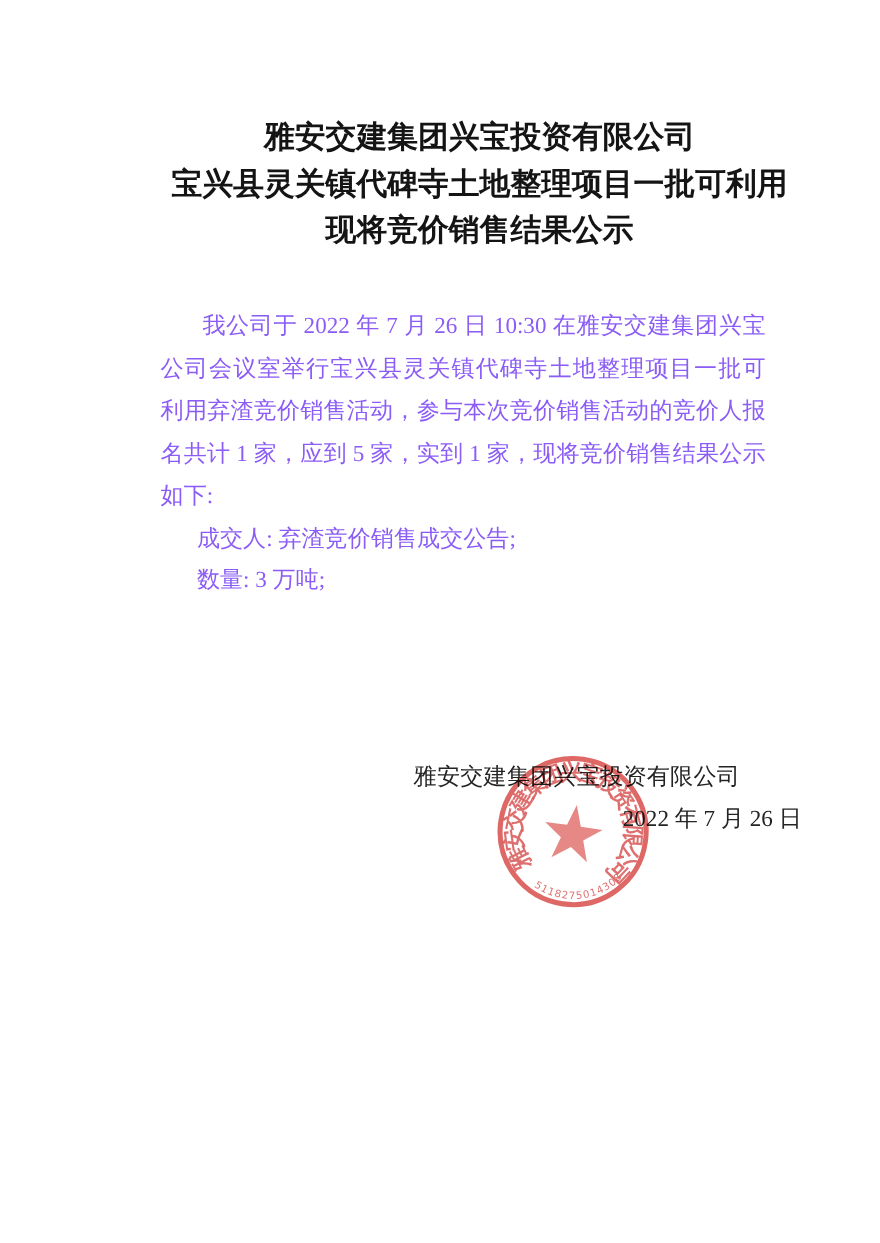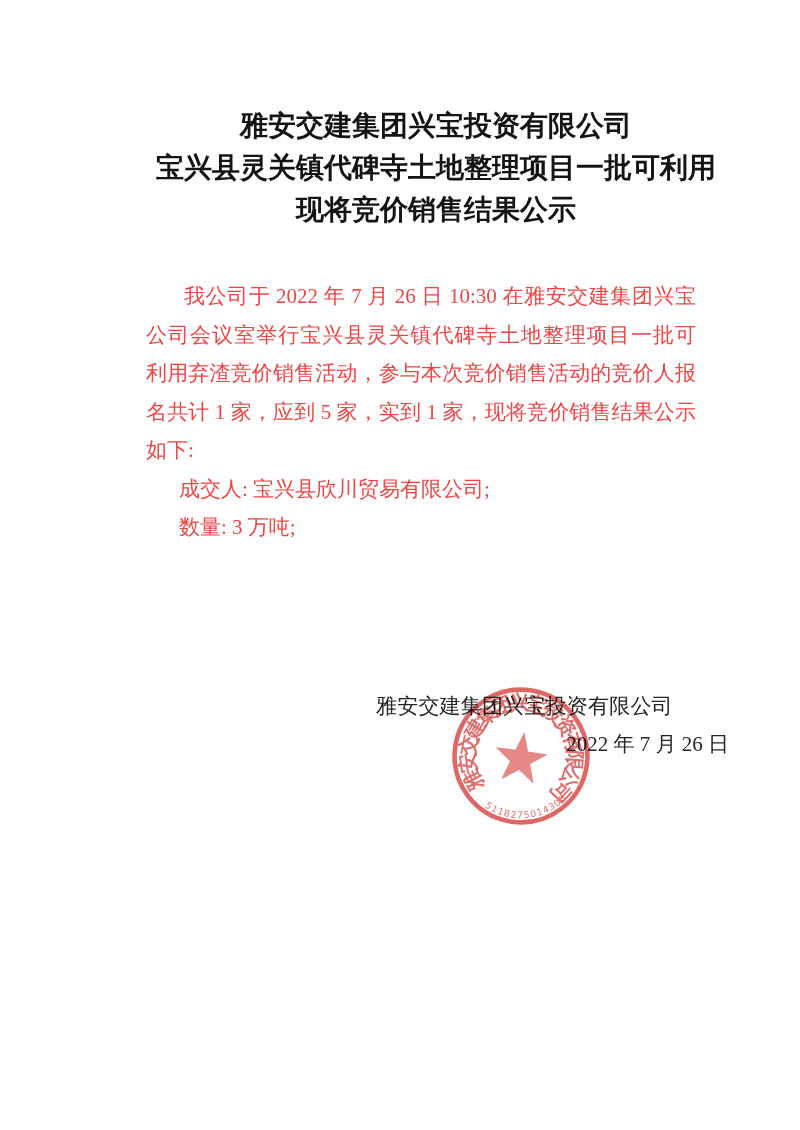--- a/index.html
+++ b/index.html
@@ -24,21 +24,21 @@
     line-height: 42px;
     font-weight: 700;
     color: #141414;
     letter-spacing: 0px;
   }
   .title-line { width: 100%; }
   .body-block {
     margin: 46px 140px 0 110px; 
     font-size: 21px;
     line-height: 38.5px;
-    color: #ef4444;
+    color: #8b5cf6;
   }
   .para-line {
     width: 550px;
     word-break: keep-all;
     white-space: nowrap;
   }
   .para-line.just {
     white-space: normal;
     text-align: justify;
     text-align-last: justify;
@@ -78,21 +78,21 @@
 
   <div class="body-block">
     <div id="paragraph-container">
         <div class="para-line indent just">我公司于 2022 年 7 月 26 日 10:30 在雅安交建集团兴宝</div>
         <div class="para-line just">公司会议室举行宝兴县灵关镇代碑寺土地整理项目一批可</div>
         <div class="para-line just">利用弃渣竞价销售活动，参与本次竞价销售活动的竞价人报</div>
         <div class="para-line just">名共计 1 家，应到 5 家，实到 1 家，现将竞价销售结果公示</div>
         <div class="para-line">如下:</div>
       </div>
     <div id="items-container">
-        <div class="item-line">成交人: 宝兴县欣川贸易有限公司;</div>
+        <div class="item-line">成交人: 弃渣竞价销售成交公告;</div>
         <div class="item-line">数量: 3 万吨;</div>
       </div>
   </div>
 
   <div class="signature-block">
     <div class="sig-company">雅安交建集团兴宝投资有限公司</div>
     <div class="sig-date">2022 年 7 月 26 日</div>
   </div>
 
   <svg class="seal" id="company-seal" viewBox="0 0 200 200" xmlns="http://www.w3.org/2000/svg">

